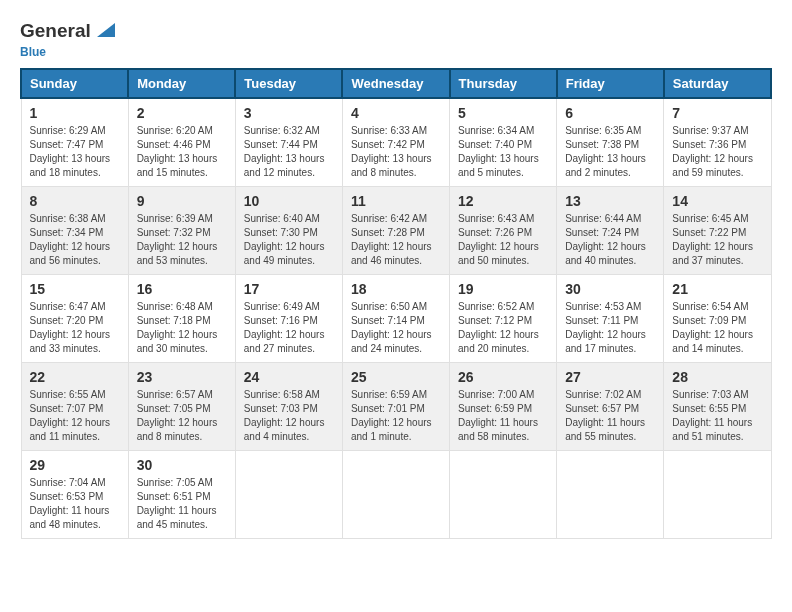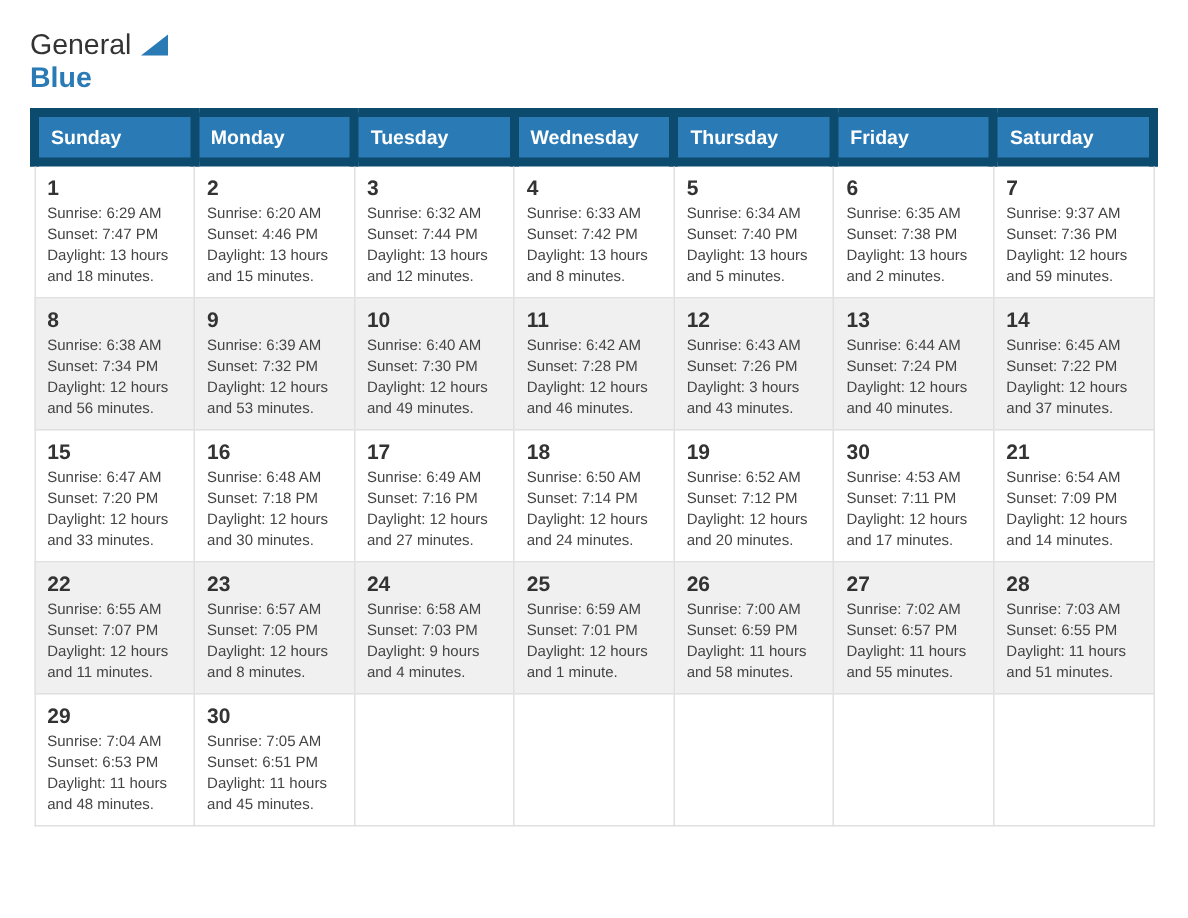--- a/index.html
+++ b/index.html
@@ -34,21 +34,21 @@
       border-collapse: collapse;
       font-size: 11px;
     }
     .calendar-table thead tr th {
       background-color: #2a7ab5;
       color: #fff;
       font-size: 13px;
       font-weight: bold;
       padding: 6px 8px;
       text-align: left;
-      border: 6px solid #0c4a6e;
+      border: 2px solid #0c4a6e;
     }
     .calendar-table tbody tr {
       border-bottom: 1px solid #ddd;
     }
     .calendar-table tbody tr td {
       vertical-align: top;
       padding: 6px 8px;
       border: 1px solid #e0e0e0;
       background: #fff;
       min-height: 80px;
@@ -88,27 +88,27 @@
       align-items: center;
     }
   </style>
 </head>
 <body>
 
 <div class="header-section">
   <div class="logo-wrapper">
     <div class="logo-text-wrap">
       <div class="logo-line1">
-        <span style="font-size:19px;font-weight:normal;color:#333;">General</span>
+        <span style="font-size:19px;font-weight:bold;color:#333;">General</span>
         <svg width="22" height="22" viewBox="0 0 22 22" style="margin-left:2px;margin-top:-2px;">
           <polygon points="4,18 22,4 22,18" fill="#2a7ab5"></polygon>
         </svg>
       </div>
       <div>
-        <span style="font-size:19px;font-weight:bold;color:#2a7ab5;">Blue</span>
+        <span style="font-size:12px;font-weight:bold;color:#2a7ab5;">Blue</span>
       </div>
     </div>
   </div>
   <div class="title-section">
     <div class="calendar-title"></div>
     <div class="calendar-subtitle"></div>
   </div>
 </div>
 
 <table class="calendar-table">
@@ -213,21 +213,21 @@
             <span>Sunrise: 6:42 AM</span><br>
             <span>Sunset: 7:28 PM</span><br>
             <span>Daylight: 12 hours and 46 minutes.</span>
           </div>
         </td>
         <td>
           <span class="day-number">12</span>
           <div class="day-info">
             <span>Sunrise: 6:43 AM</span><br>
             <span>Sunset: 7:26 PM</span><br>
-            <span>Daylight: 3 hours and 43 minutes.</span>
+            <span>Daylight: 12 hours and 50 minutes.</span>
           </div>
         </td>
         <td>
           <span class="day-number">13</span>
           <div class="day-info">
             <span>Sunrise: 6:44 AM</span><br>
             <span>Sunset: 7:24 PM</span><br>
             <span>Daylight: 12 hours and 40 minutes.</span>
           </div>
         </td>
@@ -313,21 +313,21 @@
             <span>Sunrise: 6:57 AM</span><br>
             <span>Sunset: 7:05 PM</span><br>
             <span>Daylight: 12 hours and 8 minutes.</span>
           </div>
         </td>
         <td>
           <span class="day-number">24</span>
           <div class="day-info">
             <span>Sunrise: 6:58 AM</span><br>
             <span>Sunset: 7:03 PM</span><br>
-            <span>Daylight: 9 hours and 4 minutes.</span>
+            <span>Daylight: 12 hours and 4 minutes.</span>
           </div>
         </td>
         <td>
           <span class="day-number">25</span>
           <div class="day-info">
             <span>Sunrise: 6:59 AM</span><br>
             <span>Sunset: 7:01 PM</span><br>
             <span>Daylight: 12 hours and 1 minute.</span>
           </div>
         </td>

